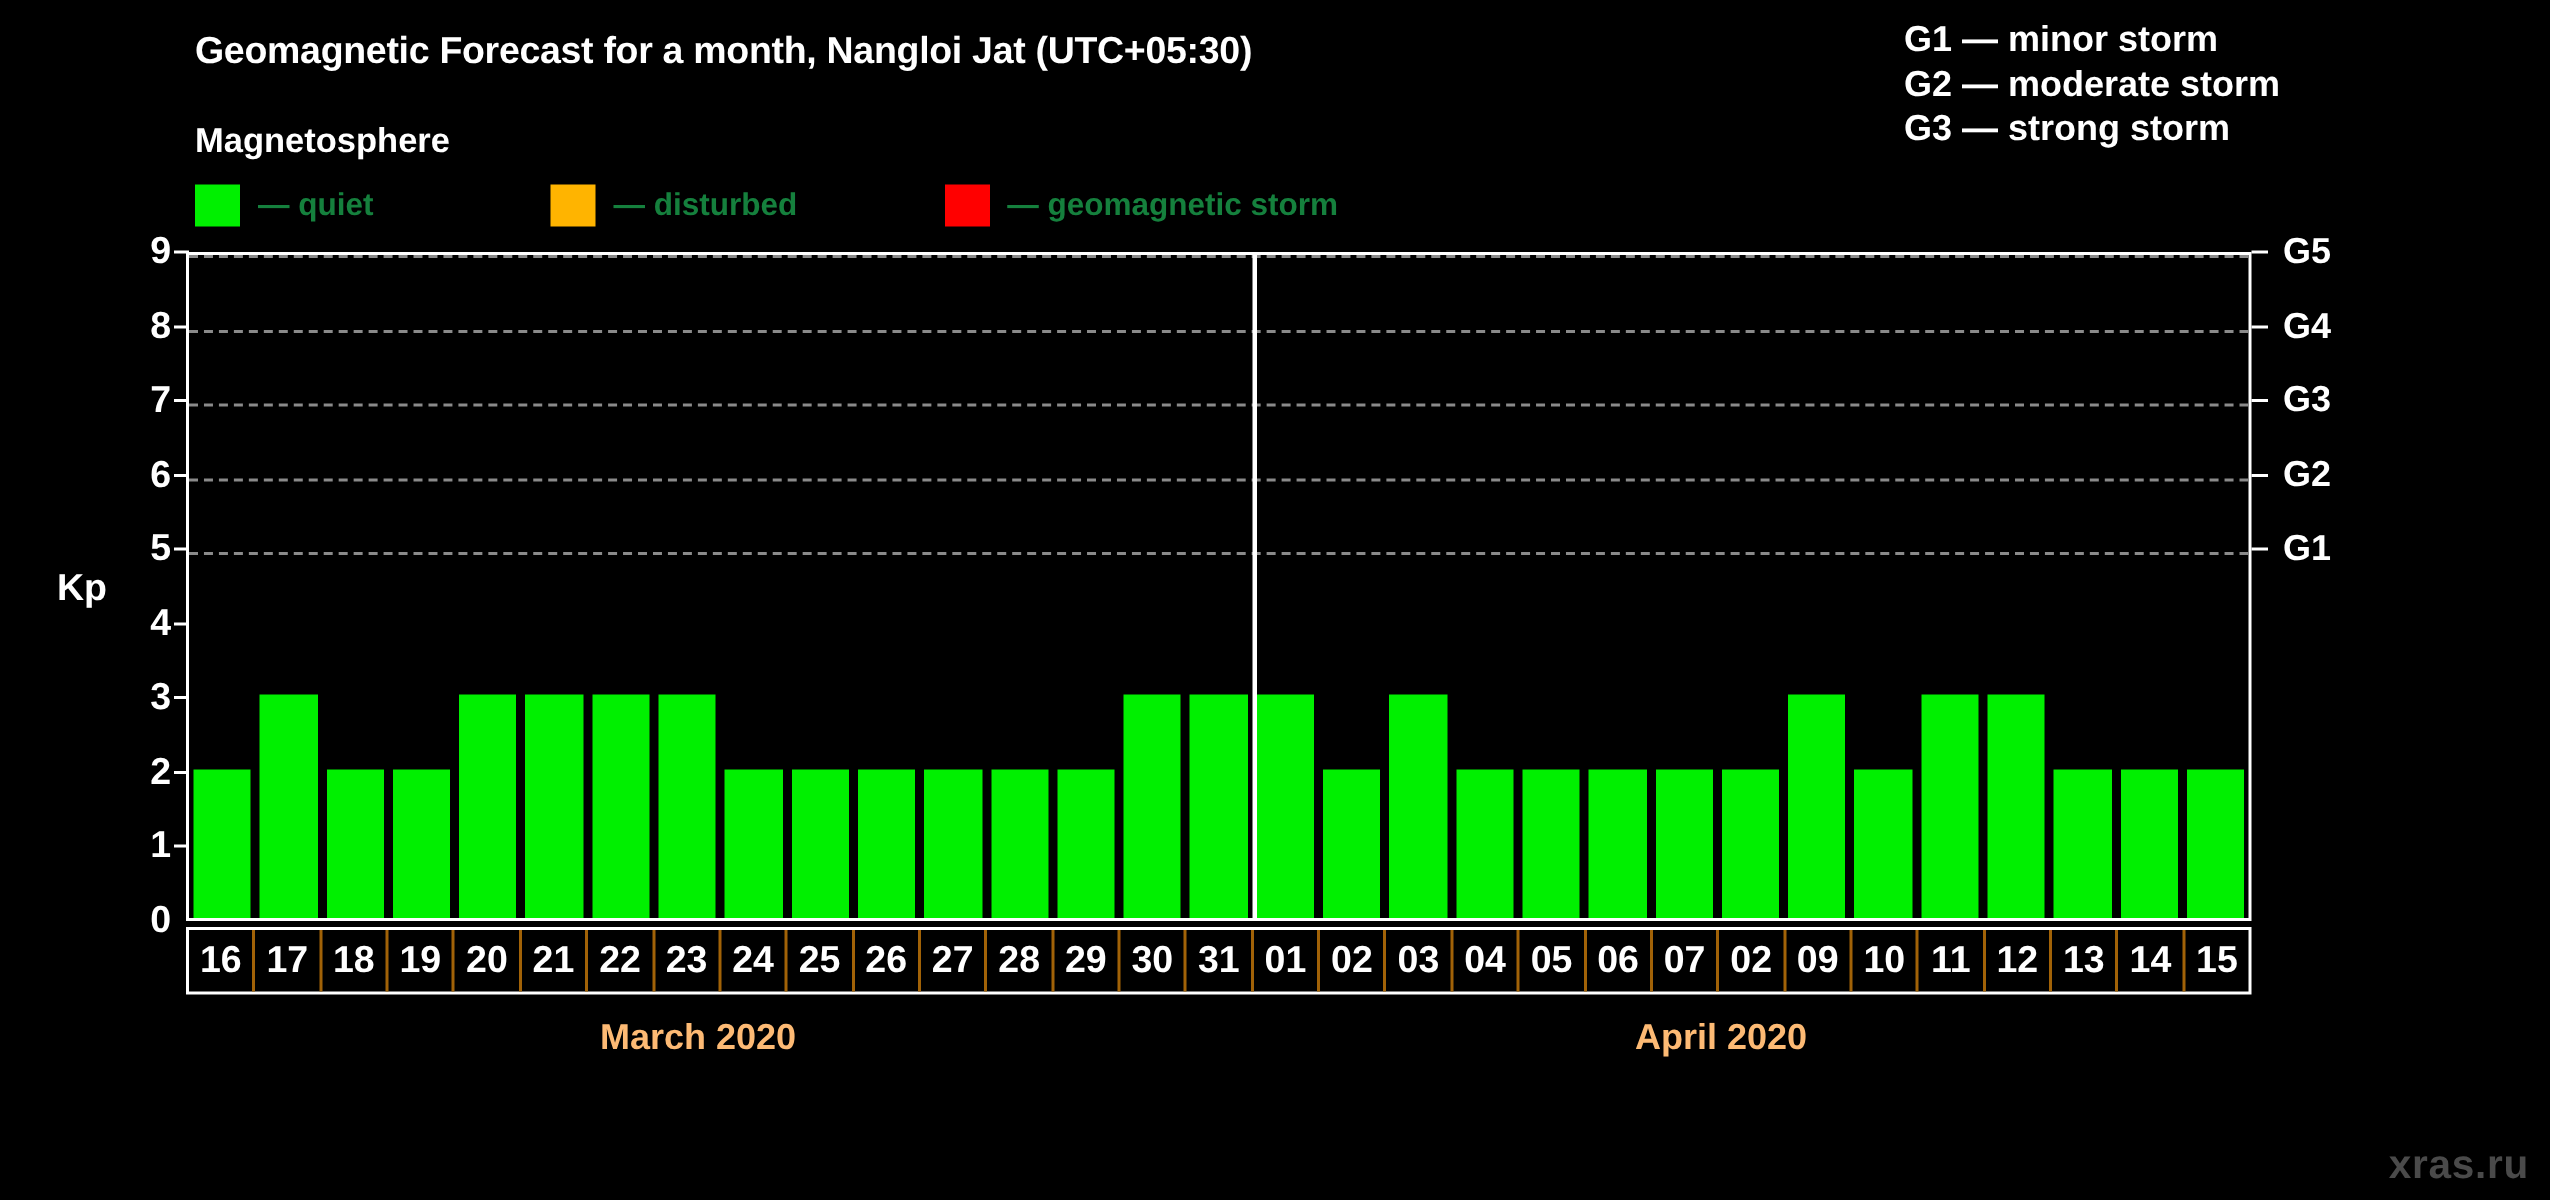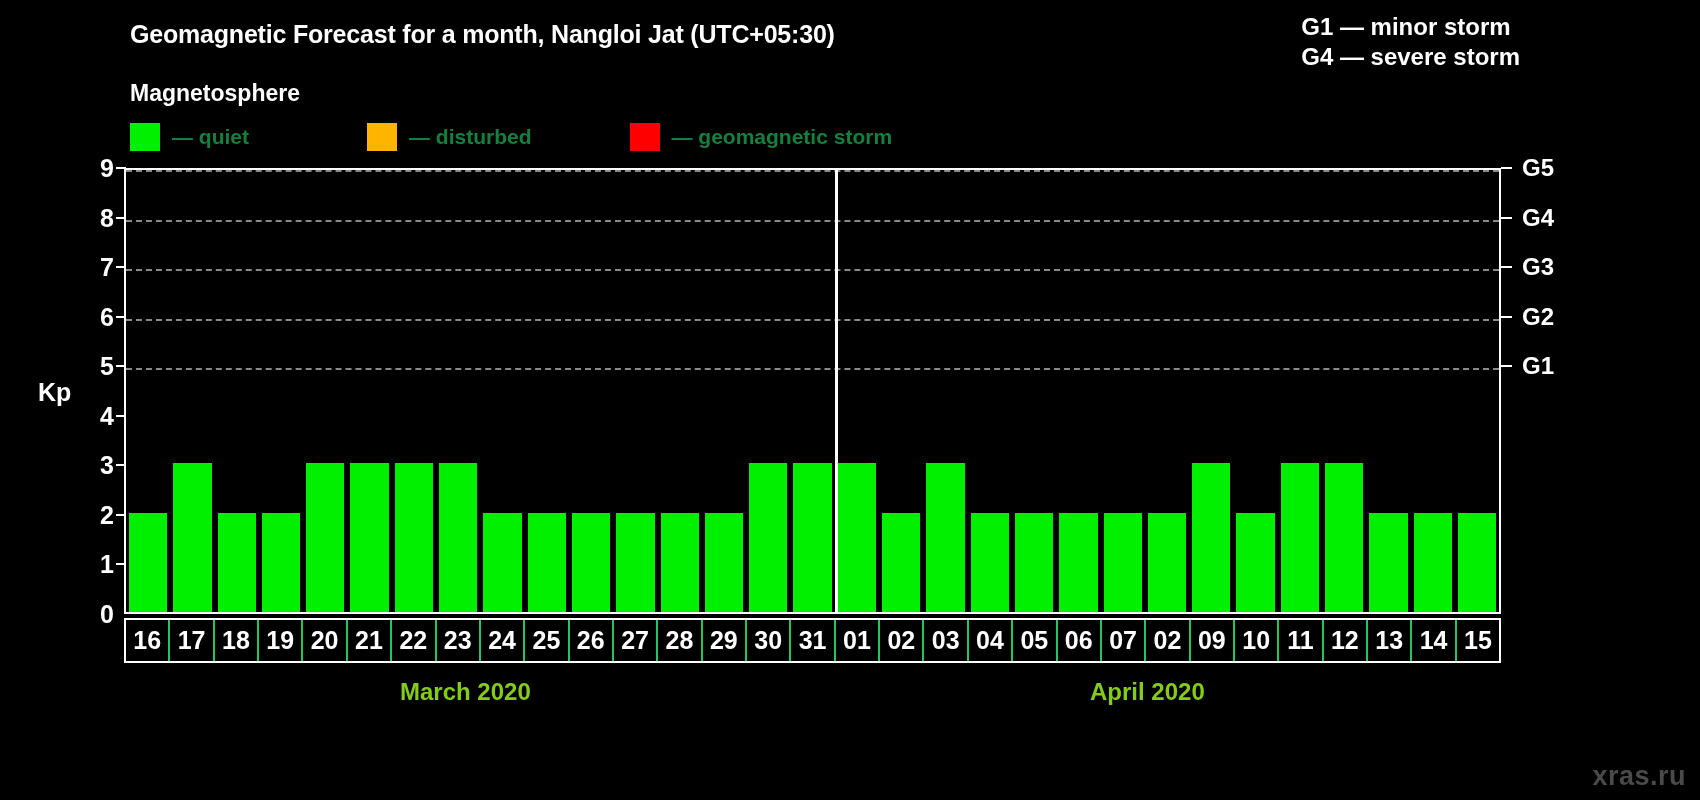--- a/index.html
+++ b/index.html
@@ -207,31 +207,31 @@
     background: #000;
   }
   .daycell {
     flex: 1 1 0;
     display: flex;
     align-items: center;
     justify-content: center;
     font-size: 25px;
     font-weight: bold;
     color: #ffffff;
-    border-right: 2px solid #22c55e;
+    border-right: 2px solid #a16207;
   }
   .daycell:last-child { border-right: none; }
 
   
   .month-label {
     position: absolute;
     top: 678px;
     font-size: 24px;
     font-weight: bold;
-    color: #84cc16;
+    color: #fdba74;
     white-space: nowrap;
   }
   .month-march { left: 400px; }
   .month-april { left: 1090px; }
 
   .watermark {
     position: absolute;
     right: 14px;
     bottom: 8px;
     font-size: 27px;
@@ -260,21 +260,22 @@
     </div>
     <span class="legend-gap-2"></span>
     <div class="legend-item">
       <span class="legend-swatch" id="sw2" style="background: rgb(255, 0, 0);"></span>
       <span class="legend-text">— geomagnetic storm</span>
     </div>
   </div>
 
   <div class="gscale">
     <div class="gscale-row">G1 — minor storm</div>
-    <div class="gscale-row">G4 — severe storm</div>
+    <div class="gscale-row">G2 — moderate storm</div>
+    <div class="gscale-row">G3 — strong storm</div>
   </div>
 
   <div class="ylabels" id="ylabels">
       <div class="ylabel" style="top: 446px;">0</div>
       <div class="ylabel" style="top: 396.444px;">1</div>
       <div class="ylabel" style="top: 346.889px;">2</div>
       <div class="ylabel" style="top: 297.333px;">3</div>
       <div class="ylabel" style="top: 247.778px;">4</div>
       <div class="ylabel" style="top: 198.222px;">5</div>
       <div class="ylabel" style="top: 148.667px;">6</div>

